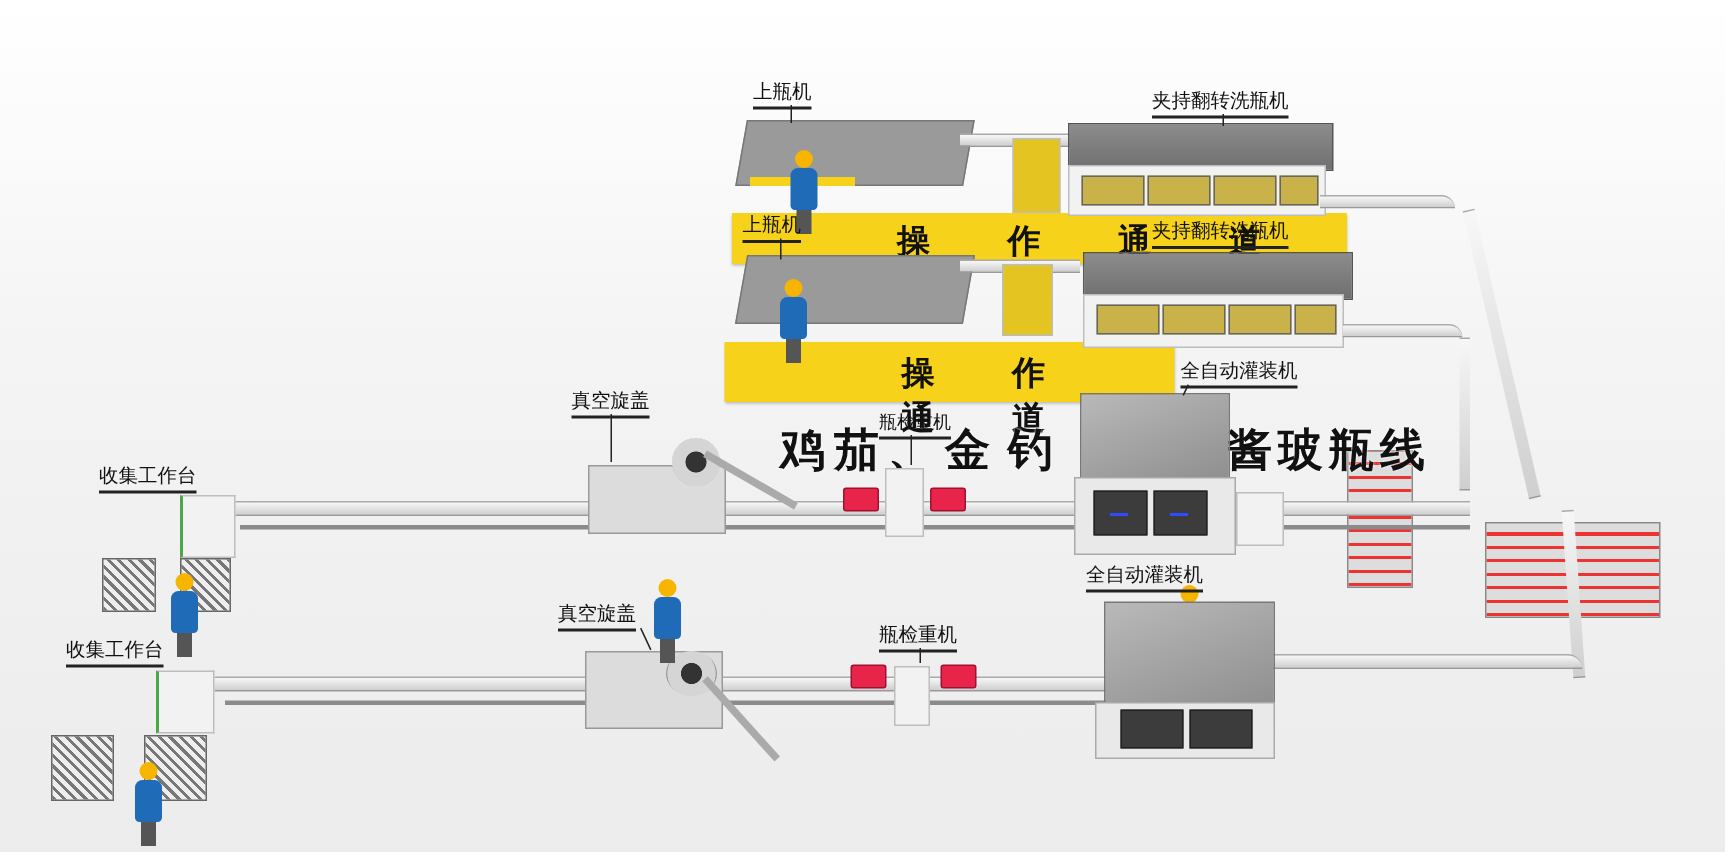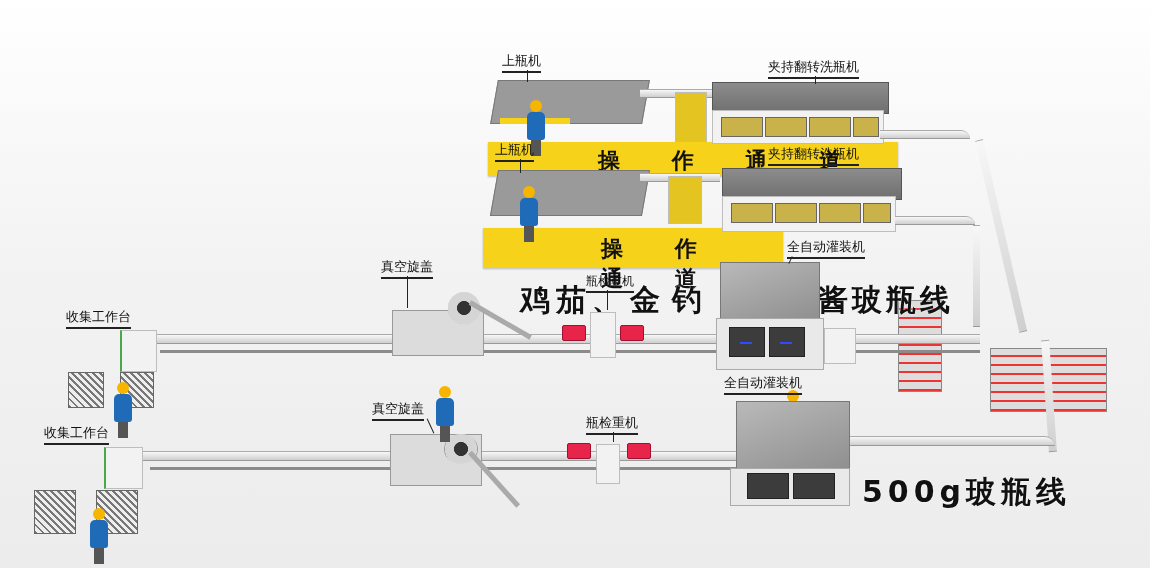--- a/index.html
+++ b/index.html
@@ -176,15 +176,14 @@
   <div class="abs machine-body" style="left:104px;top:447px;width:36px;height:40px;border-left:2px solid #4aa84a;"></div>
   <div class="abs crate" style="left:34px;top:490px;width:40px;height:42px;"></div>
   <div class="abs crate" style="left:96px;top:490px;width:40px;height:42px;"></div>
   <div class="abs" style="left:90px;top:508px;">
     <div class="worker-head" style="margin-left:3px;"></div>
     <div class="worker-body"></div>
     <div class="worker-legs" style="margin-left:4px;"></div>
   </div>
   <div class="abs lbl" style="left:44px;top:424px;">收集工作台</div>
 
-  <div class="abs big-line-label" style="left:862px;top:472px;letter-spacing:5px;">500g玻瓶线</div>
 
 </div>
 
 </body></html>

